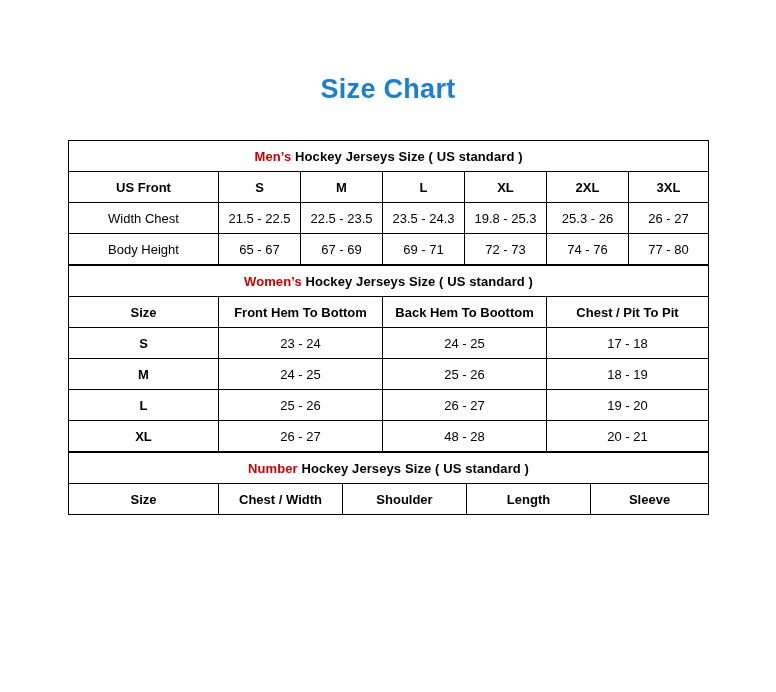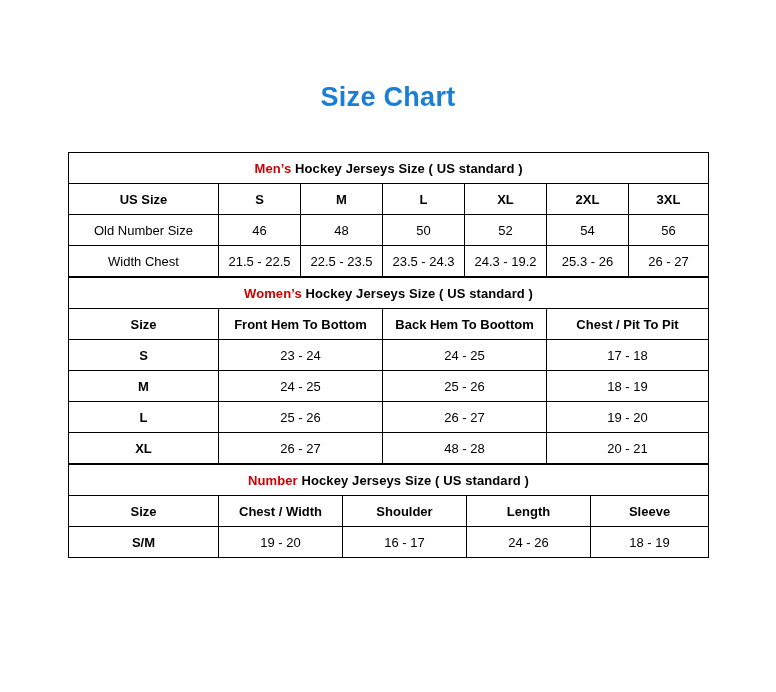--- a/index.html
+++ b/index.html
@@ -20,21 +20,21 @@
     box-sizing: border-box;
     padding: 0;
     position: relative;
   }
   .title {
     text-align: center;
     color: #1a7fd4;
     font-size: 27px;
     font-weight: bold;
     letter-spacing: 0.3px;
-    margin: 16px;
+    margin: 8px;
     padding-top: 68px;
     padding-bottom: 0;
     line-height: 1;
   }
   .chart-wrap {
     margin: 12px auto;
     padding-top: 25px;
     width: 640px;
   }
   table.size-table {
@@ -89,45 +89,45 @@
         <col style="width:82px">
         <col style="width:82px">
         <col style="width:82px">
         <col style="width:80px">
       </colgroup>
       <tbody>
         <tr>
           <td class="section-header" colspan="7"><span class="hdr-red">Men’s</span><span class="hdr-black"> Hockey Jerseys Size ( US standard )</span></td>
         </tr>
         <tr>
-          <td class="col-head">US Size</td>
+          <td class="col-head">US Front</td>
           <td class="col-head">S</td>
           <td class="col-head">M</td>
           <td class="col-head">L</td>
           <td class="col-head">XL</td>
           <td class="col-head">2XL</td>
           <td class="col-head">3XL</td>
         </tr>
         <tr>
-          <td class="row-label">Old Number Size</td>
-          <td>46</td>
-          <td>48</td>
-          <td>50</td>
-          <td>52</td>
-          <td>54</td>
-          <td>56</td>
-        </tr>
-        <tr>
           <td class="row-label">Width Chest</td>
           <td>21.5 - 22.5</td>
           <td>22.5 - 23.5</td>
           <td>23.5 - 24.3</td>
-          <td>24.3 - 19.2</td>
+          <td>19.8 - 25.3</td>
           <td>25.3 - 26</td>
           <td>26 - 27</td>
+        </tr>
+        <tr>
+          <td class="row-label">Body Height</td>
+          <td>65 - 67</td>
+          <td>67 - 69</td>
+          <td>69 - 71</td>
+          <td>72 - 73</td>
+          <td>74 - 76</td>
+          <td>77 - 80</td>
         </tr>
       </tbody>
     </table>
 
     <table class="size-table">
       <colgroup>
         <col style="width:150px">
         <col style="width:164px">
         <col style="width:164px">
         <col style="width:162px">
@@ -181,24 +181,17 @@
         <tr>
           <td class="section-header" colspan="5"><span class="hdr-red">Number</span><span class="hdr-black"> Hockey Jerseys Size ( US standard )</span></td>
         </tr>
         <tr>
           <td class="col-head">Size</td>
           <td class="col-head">Chest / Width</td>
           <td class="col-head">Shoulder</td>
           <td class="col-head">Length</td>
           <td class="col-head">Sleeve</td>
         </tr>
-        <tr>
-          <td class="row-label-bold">S/M</td>
-          <td>19 - 20</td>
-          <td>16 - 17</td>
-          <td>24 - 26</td>
-          <td>18 - 19</td>
-        </tr>
       </tbody>
     </table>
 
   </div>
 </div>
 
 </body></html>

